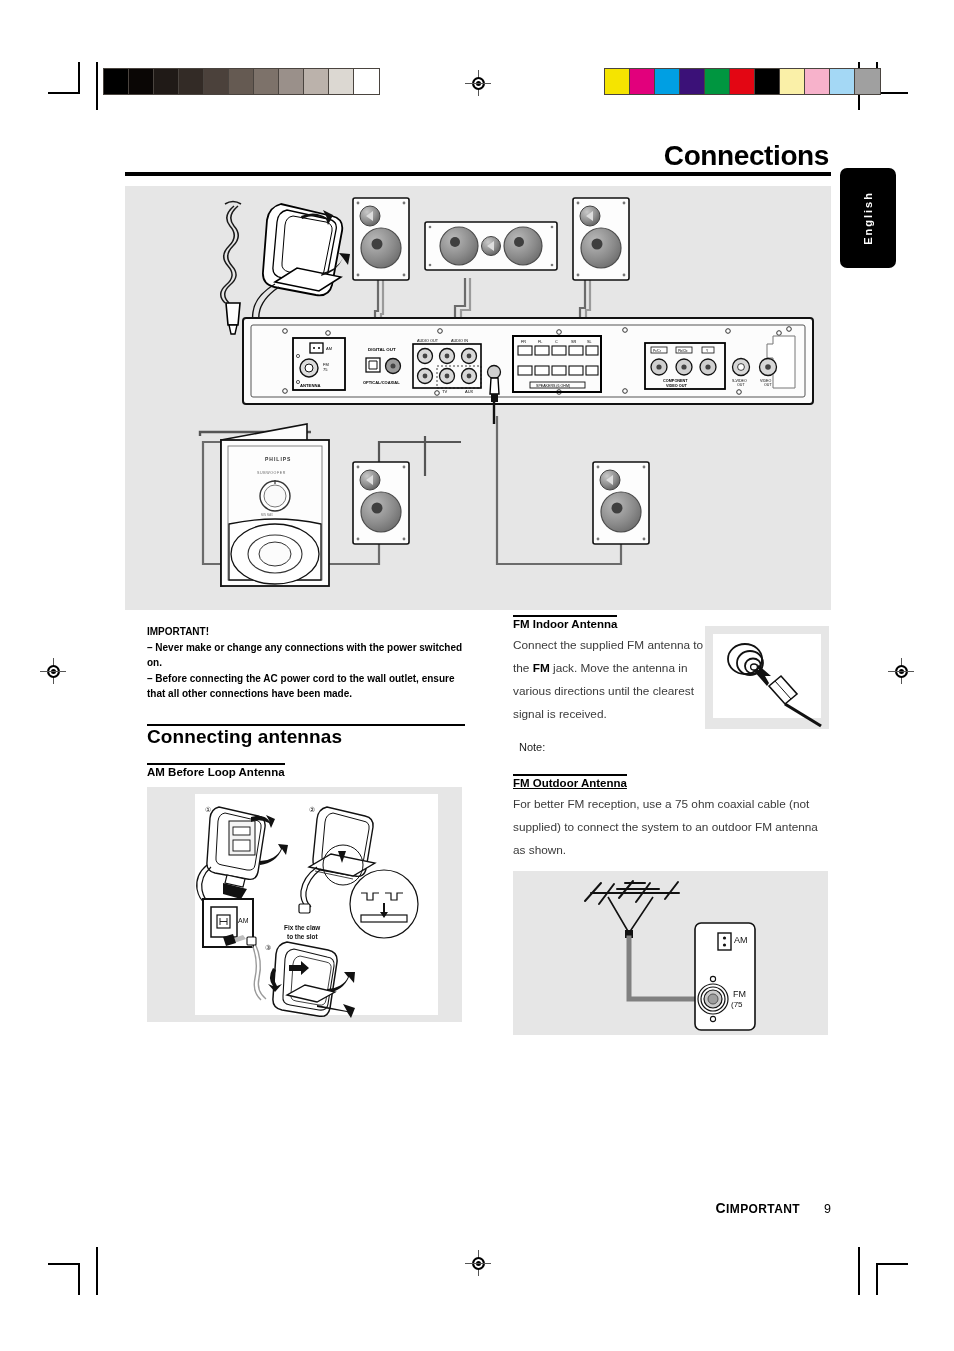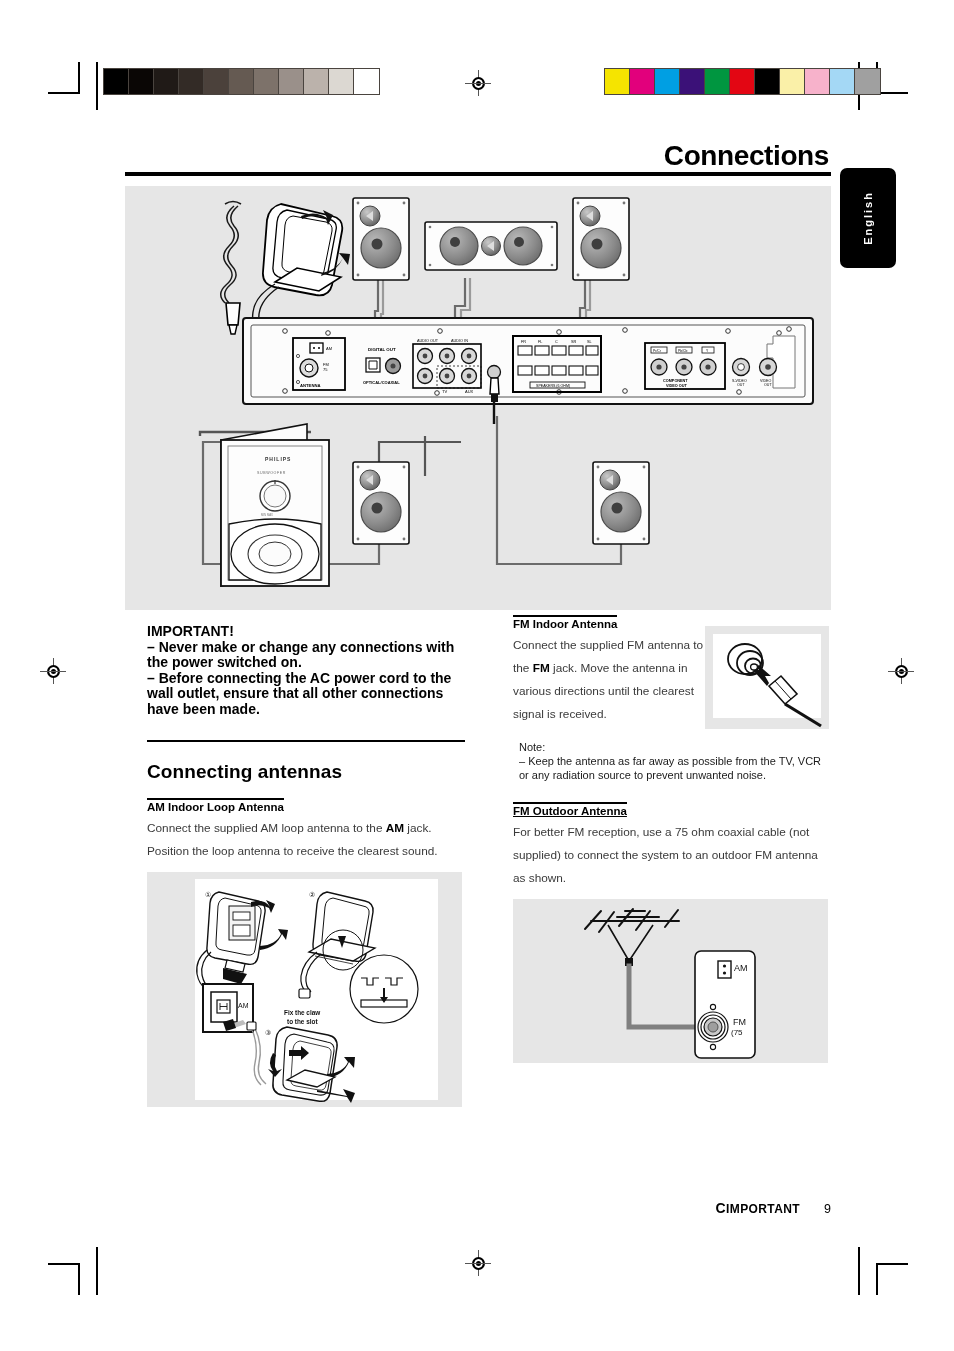--- a/index.html
+++ b/index.html
@@ -58,34 +58,34 @@
   }
   .hero svg { display: block; width: 100%; height: 100%; }
 
   
   .col { position: absolute; width: 318px; }
   .col-left  { left: 147px; top: 624px; }
   .col-right { left: 513px; top: 614px; }
 
   h2.section {
     font-size: 19px; font-weight: bold; color:#000;
-    border-top: 2.5px solid #000; padding-top: 19px; margin: 22px 0 14px 0;
+    border-top: 2.5px solid #000; padding-top: 0; margin: 22px 0 14px 0;
     letter-spacing: 0.1px;
   }
   h3.sub {
     font-size: 11.5px; font-weight: bold; color: #000;
     border-top: 2px solid #000; display: inline-block;
     padding-top: 1px; margin-bottom: 4px;
   }
   p.body {
     font-size: 11.8px; line-height: 23px; color: #3a3a3a; margin-bottom: 9px;
   }
   p.body b { color: #000; font-weight: bold; }
   p.important {
-    font-size: 14px; line-height: 15.6px; color: #000; font-weight: bold;
+    font-size: 10px; line-height: 15.6px; color: #000; font-weight: bold;
   }
   .note {
     font-size: 11px; line-height: 14px; color: #1a1a1a;
     margin: 14px 0 6px 6px;
   }
   .note .lbl { display:block; }
 
   .figbox { background: #e6e6e6; position: relative; }
   .figbox svg { display:block; width:100%; height:100%; }
 
@@ -455,24 +455,21 @@
 </svg>
 </div>
 
 <div class="col col-left">
   <p class="important">IMPORTANT!</p>
   <p class="important">–  Never make or change any connections with the power switched on.</p>
   <p class="important">–  Before connecting the AC power cord to the wall outlet, ensure that all other connections have been made.</p>
 
   <h2 class="section">Connecting antennas</h2>
 
-  <h3 class="sub">AM Indoor Loop Antenna</h3>
-  <p class="body">
-    <span>Connect the supplied AM loop antenna to the </span><b>AM</b><span> jack.  Position the loop antenna to receive the clearest sound.</span>
-  </p>
+  <h3 class="sub">AM Before Loop Antenna</h3>
 
   <div class="figbox" style="width:315px; height:235px; margin-top:5px;">
   <svg viewBox="0 0 315 235" xmlns="http://www.w3.org/2000/svg">
     <rect x="48" y="7" width="243" height="221" fill="#fff"></rect>
 
     <text x="58" y="25" font-family="Liberation Sans, sans-serif" font-size="7" fill="#111">①</text>
     <g stroke="#111" fill="#fff">
       <path d="M72 20 q-8 2 -9 11 l-3 44 q-1 9 8 11 l32 6 q9 2 11 -7 l7 -45 q1 -9 -7 -11 z" stroke-width="1.4"></path>
       <path d="M78 26 q-6 1 -7 8 l-2 36 q-1 7 6 8 l25 5 q7 1 8 -5 l6 -37 q1 -7 -6 -8 z" stroke-width="1" fill="none"></path>
       <rect x="82" y="34" width="26" height="34" fill="#f4f4f4" stroke-width="1"></rect>
@@ -555,21 +552,20 @@
 </div>
 
 <div class="col col-right">
   <h3 class="sub">FM Indoor Antenna</h3>
   <p class="body wrap-text">
     <span>Connect the supplied FM antenna to the </span><b>FM</b><span> jack. Move the antenna in various directions until the clearest signal is received.</span>
   </p>
 
   <div class="note">
     <span class="lbl">Note:</span>
-    <span>–  Keep the antenna as far away as possible from the TV, VCR or any radiation source to prevent unwanted noise.</span>
   </div>
 
   <h3 class="sub" style="margin-top:14px;text-decoration:underline;">FM Outdoor Antenna</h3>
   <p class="body">For better FM reception, use a 75 ohm coaxial cable (not supplied) to connect the system to an outdoor FM antenna as shown.</p>
 
   <div class="figbox" style="width:315px; height:164px; margin-top:8px;">
   <svg viewBox="0 0 315 164" xmlns="http://www.w3.org/2000/svg">
 
     <g stroke="#111" stroke-width="2" fill="none" stroke-linecap="round">
       <path d="M72 30 L88 12"></path>

